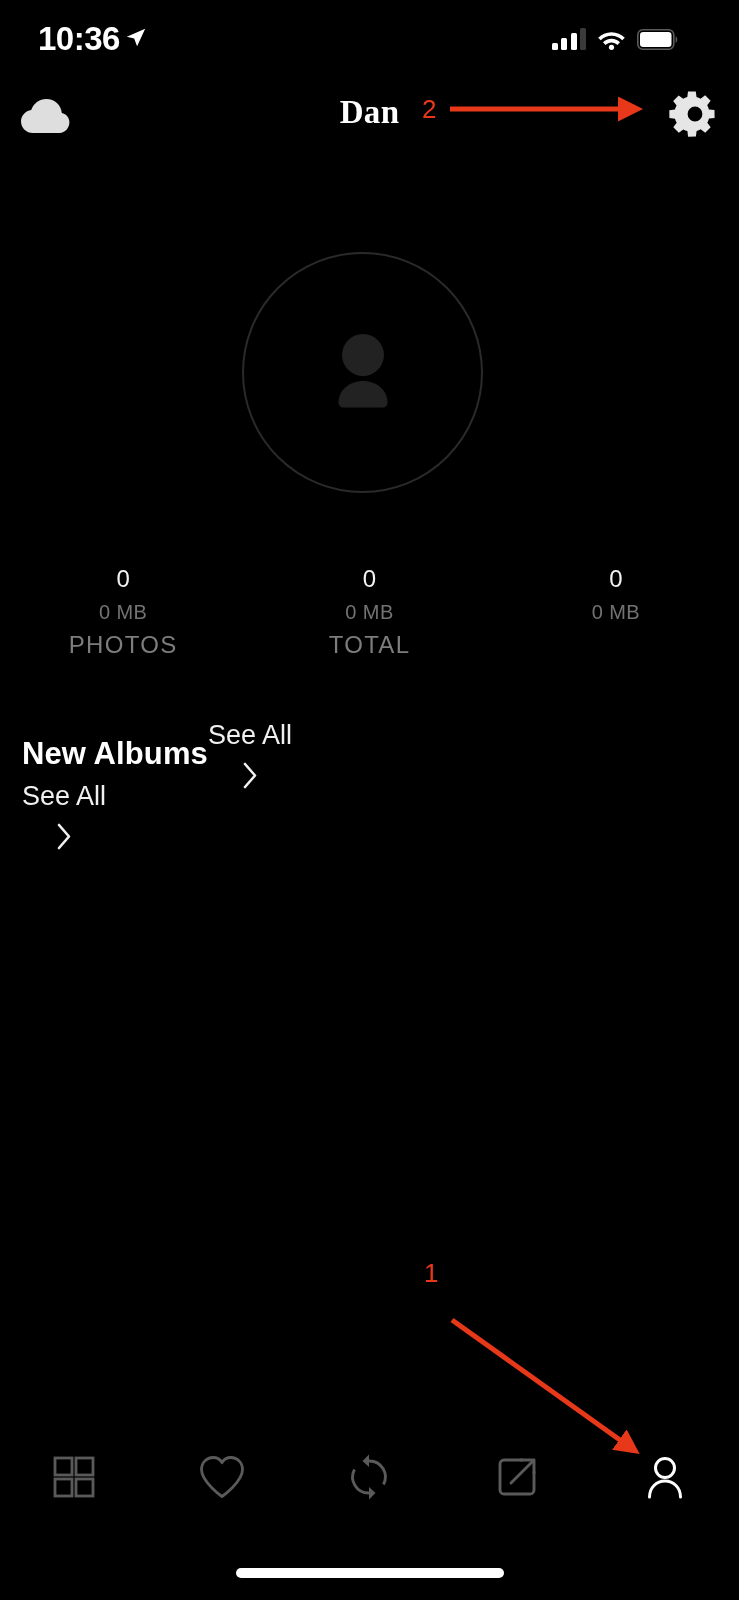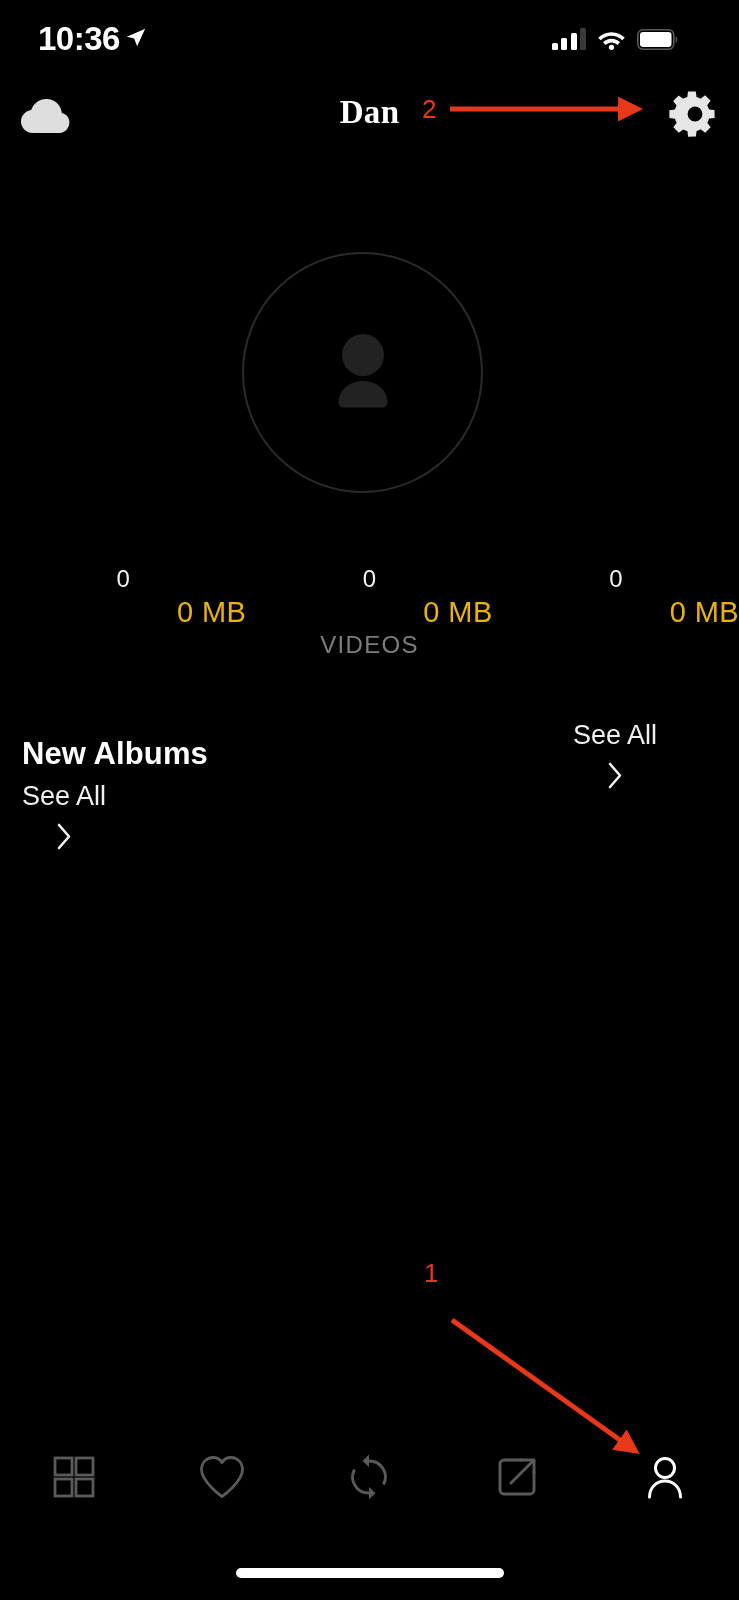--- a/index.html
+++ b/index.html
@@ -132,42 +132,41 @@
   .stat-cell {
     flex: 1;
     text-align: center;
   }
   .stat-count {
     font-size: 24px;
     color: #f2f2f2;
     line-height: 34px;
   }
   .stat-size {
-    font-size: 29px;
-    color: #eab308;
+    font-size: 20px;
+    color: #737373;
     line-height: 33px;
     letter-spacing: 0.4px;
-    text-align: right;
   }
   .stat-label {
     font-size: 24px;
     color: #7d7d7d;
     line-height: 32px;
     letter-spacing: 1.3px;
   }
 
   
   .album-row {
     position: absolute;
     left: 0;
     width: 679px;
     height: 56px;
     display: flex;
     align-items: center;
-    justify-content: space-between;
+    justify-content: flex-start;
     padding: 0 22px 0 22px;
     cursor: pointer;
   }
   .album-row.row-new { top: 726px; }
   .album-row.row-updated { top: 787px; }
 
   .album-title {
     font-size: 31px;
     font-weight: bold;
     color: #ffffff;
@@ -285,25 +284,26 @@
   <svg class="avatar-glyph" viewBox="0 0 96 96">
     <circle cx="48" cy="30" r="21" fill="#222222"></circle>
     <path d="M48 56c-13.5 0-24.5 9.5-24.5 21.2 0 3.2 2 5.3 5 5.3h39c3 0 5-2.1 5-5.3C72.5 65.5 61.5 56 48 56z" fill="#222222"></path>
   </svg>
 </div>
 
 <div class="stats-row">
   <div class="stat-cell">
     <div class="stat-count">0</div>
     <div class="stat-size">0 MB</div>
+    <div class="stat-label">PHOTOS</div>
   </div>
   <div class="stat-cell">
     <div class="stat-count">0</div>
     <div class="stat-size">0 MB</div>
-    <div class="stat-label">VIDEOS</div>
+    <div class="stat-label">TOTAL</div>
   </div>
   <div class="stat-cell">
     <div class="stat-count">0</div>
     <div class="stat-size">0 MB</div>
   </div>
 </div>
 
 <div class="album-row row-new">
   <div class="album-title">New Albums</div>
   <div class="see-all-group">

